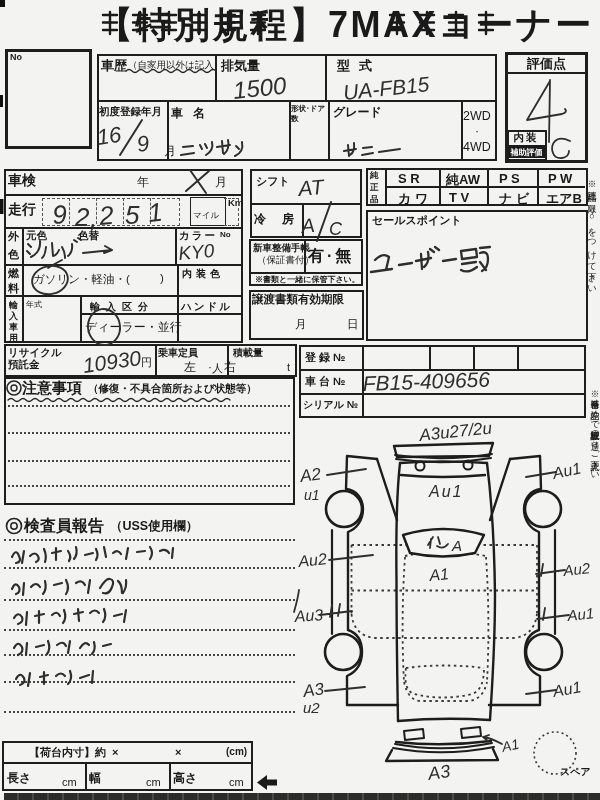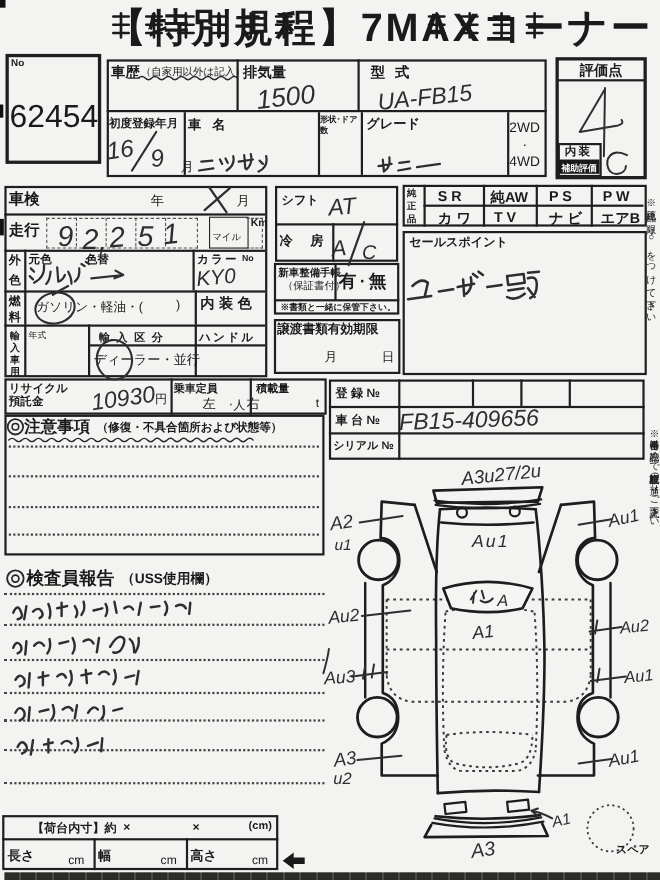--- a/index.html
+++ b/index.html
@@ -10,21 +10,20 @@
 .hl{position:absolute;background:#1e1e1e;height:2px;}
 .dot{position:absolute;border-top:2px dotted #444;height:0;}
 svg{position:absolute;left:0;top:0;}
 </style></head>
 <body>
 
 <div class="abs b" style="left:97px;top:1px;font-size:36px;letter-spacing:2.5px;">【特別規程】7MAXコーナー</div>
 
 <div class="bx" style="left:5px;top:49px;width:87px;height:100px;border-width:3px;">
 <div class="abs b" style="left:2px;top:0px;font-size:9px;">No</div>
-<div class="abs" style="left:0;top:38px;width:82px;text-align:center;font-size:29px;">62454</div>
 </div>
 
 <div class="bx" style="left:97px;top:54px;width:400px;height:107px;"></div>
 
 <div class="hl" style="left:97px;top:100px;width:400px;"></div>
 
 <div class="abs b" style="left:101px;top:57px;font-size:13px;">車歴</div>
 <div class="abs" style="left:128px;top:59px;font-size:9.5px;">（自家用以外は記入）</div>
 
 <div class="vl" style="left:215px;top:54px;height:46px;"></div>
@@ -92,21 +91,21 @@
 <div class="abs b" style="left:179px;top:229px;font-size:10.5px;letter-spacing:2px;">カラー</div>
 <div class="abs b" style="left:220px;top:230px;font-size:8px;">No</div>
 <div class="hl" style="left:4px;top:264px;width:237px;"></div>
 
 <div class="abs b" style="left:8px;top:266px;font-size:11px;">燃</div>
 <div class="abs b" style="left:8px;top:281px;font-size:11px;">料</div>
 <div class="vl" style="left:22px;top:264px;height:31px;"></div>
 <div class="abs" style="left:33px;top:272px;font-size:11.5px;">ガソリン・軽油・(</div>
 <div class="abs" style="left:160px;top:272px;font-size:11.5px;">)</div>
 <div class="vl" style="left:177px;top:264px;height:31px;"></div>
-<div class="abs b" style="left:182px;top:267px;font-size:13px;letter-spacing:4px;">内装色</div>
+<div class="abs b" style="left:182px;top:267px;font-size:10px;letter-spacing:4px;">内装色</div>
 <div class="hl" style="left:4px;top:295px;width:237px;"></div>
 
 <div class="abs b" style="left:9px;top:299px;font-size:9px;">輸</div>
 <div class="abs b" style="left:9px;top:310px;font-size:9px;">入</div>
 <div class="abs b" style="left:9px;top:321px;font-size:9px;">車</div>
 <div class="abs b" style="left:9px;top:332px;font-size:9px;">用</div>
 <div class="vl" style="left:22px;top:295px;height:47px;"></div>
 <div class="abs" style="left:26px;top:299px;font-size:8px;">年式</div>
 <div class="vl" style="left:80px;top:295px;height:47px;"></div>
 <div class="abs b" style="left:90px;top:300px;font-size:10px;letter-spacing:6px;">輸入区分</div>

